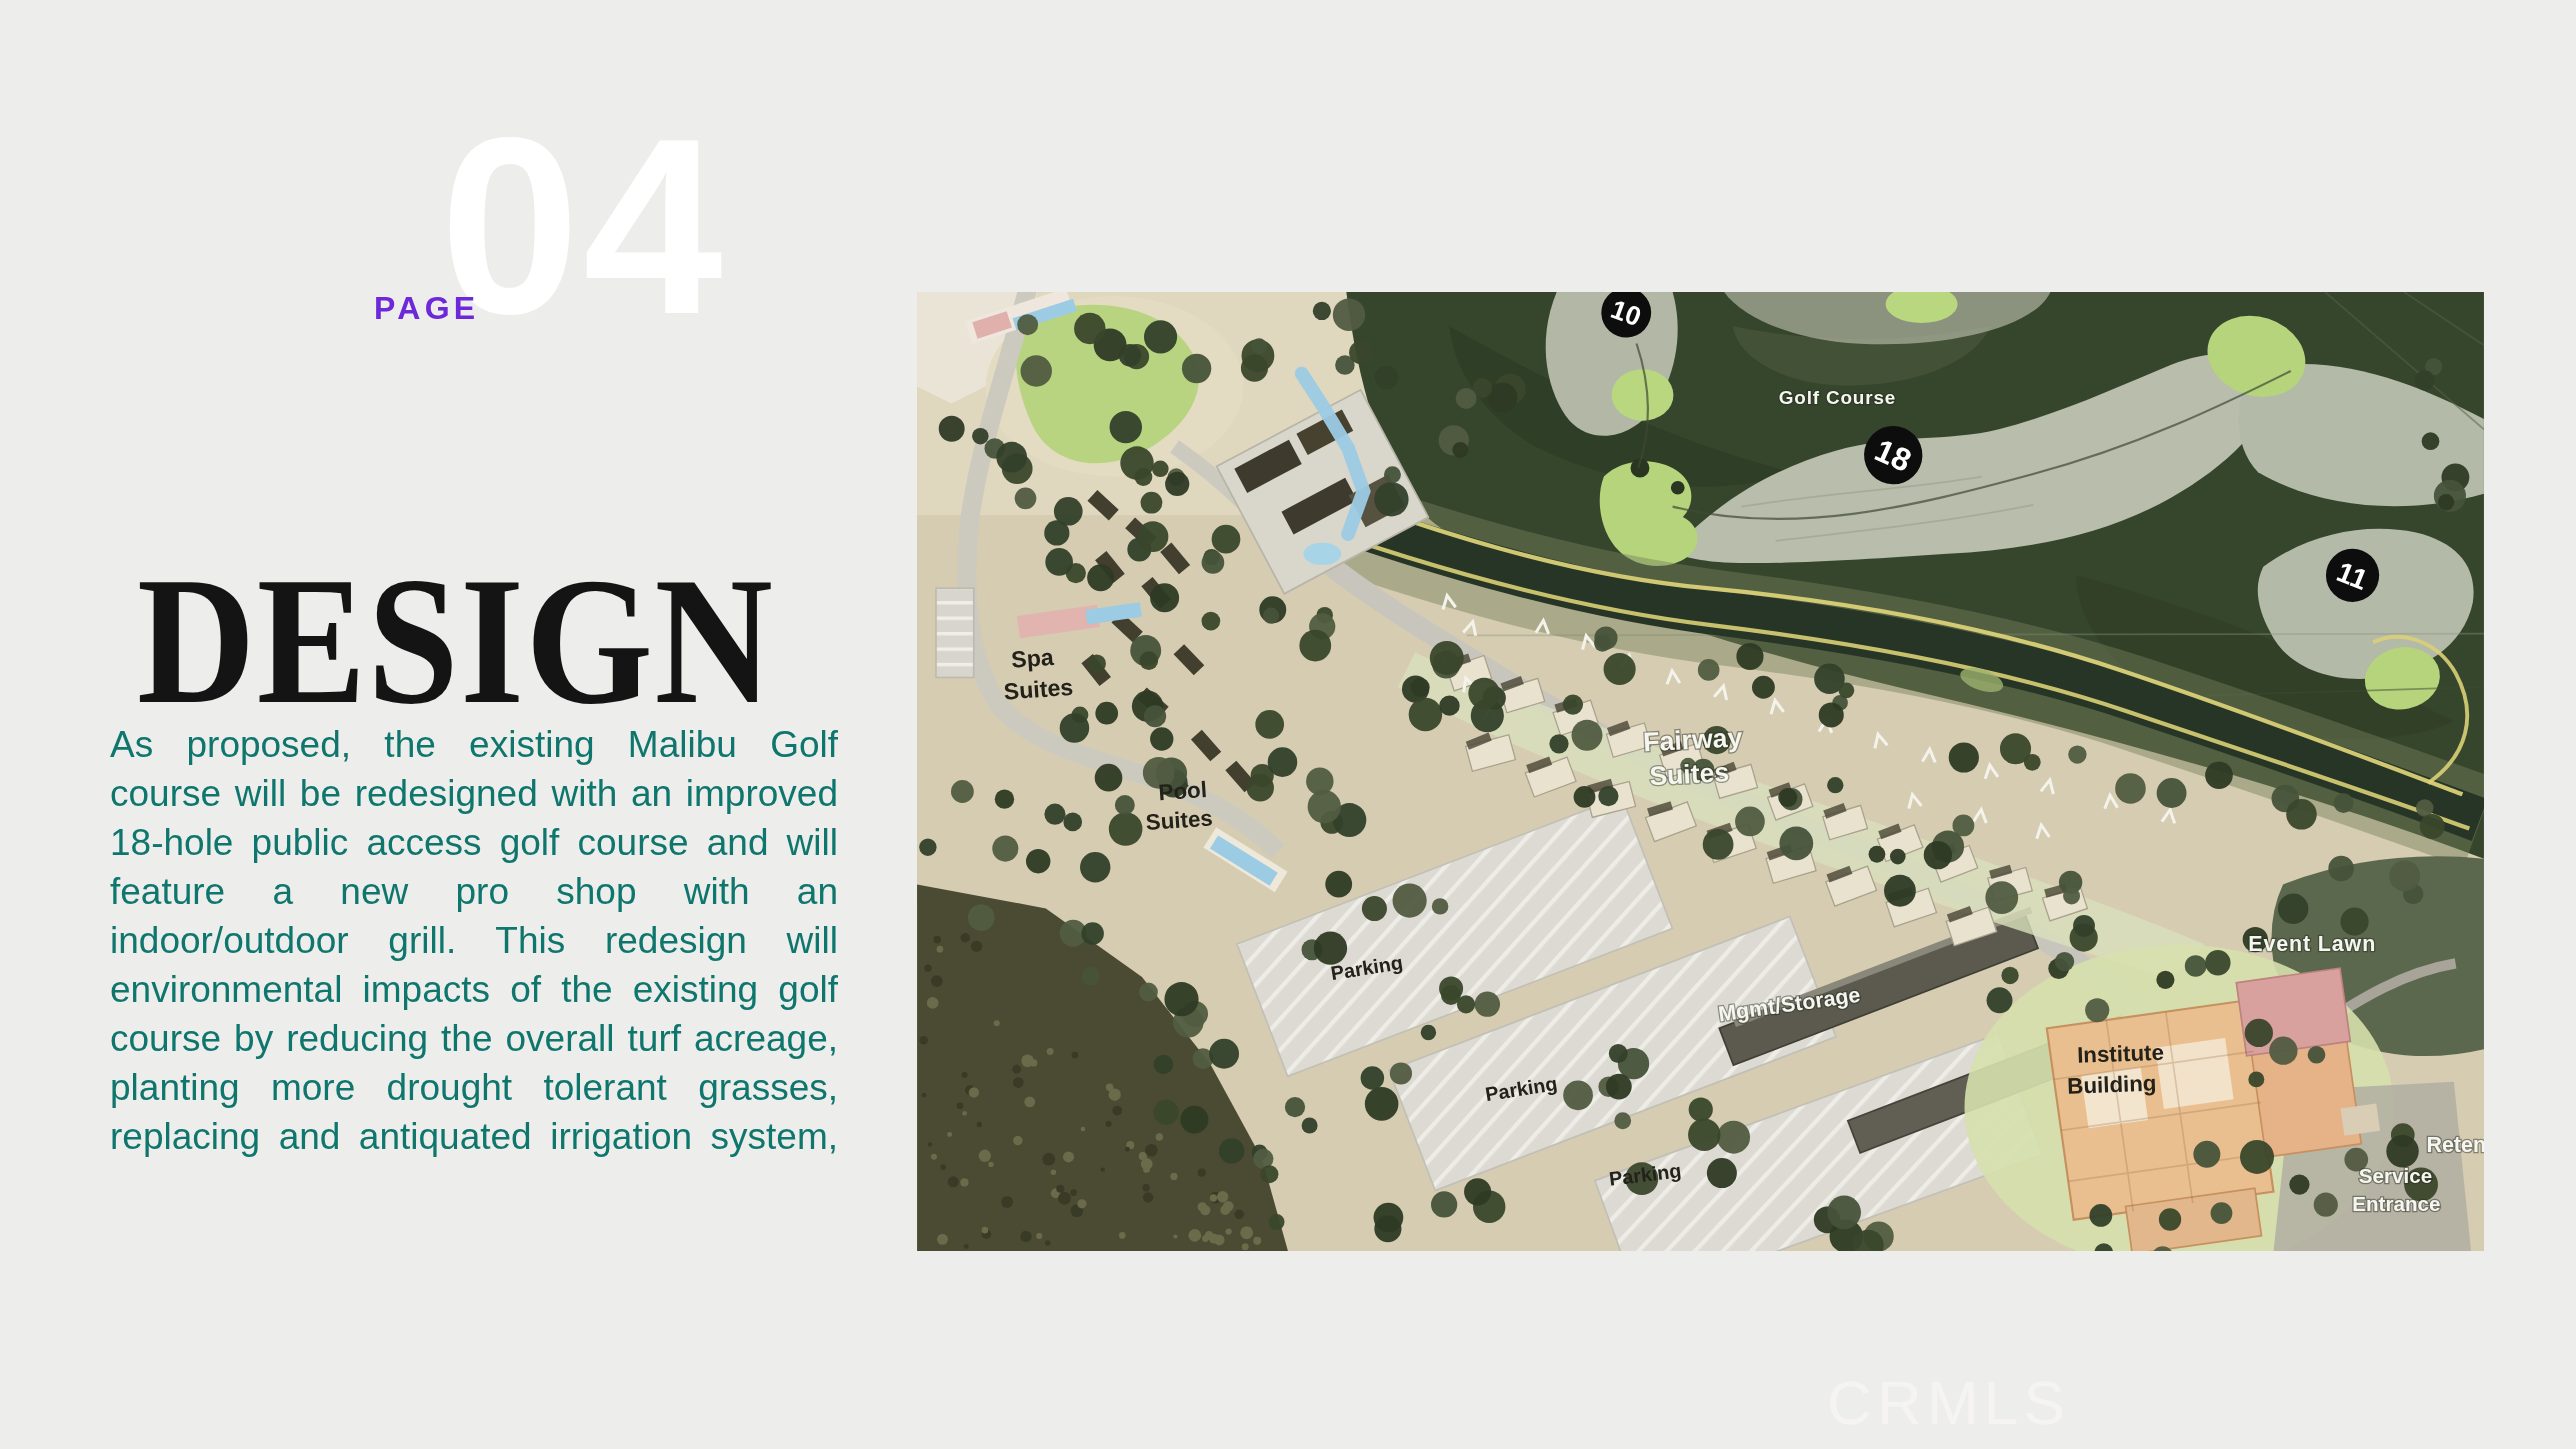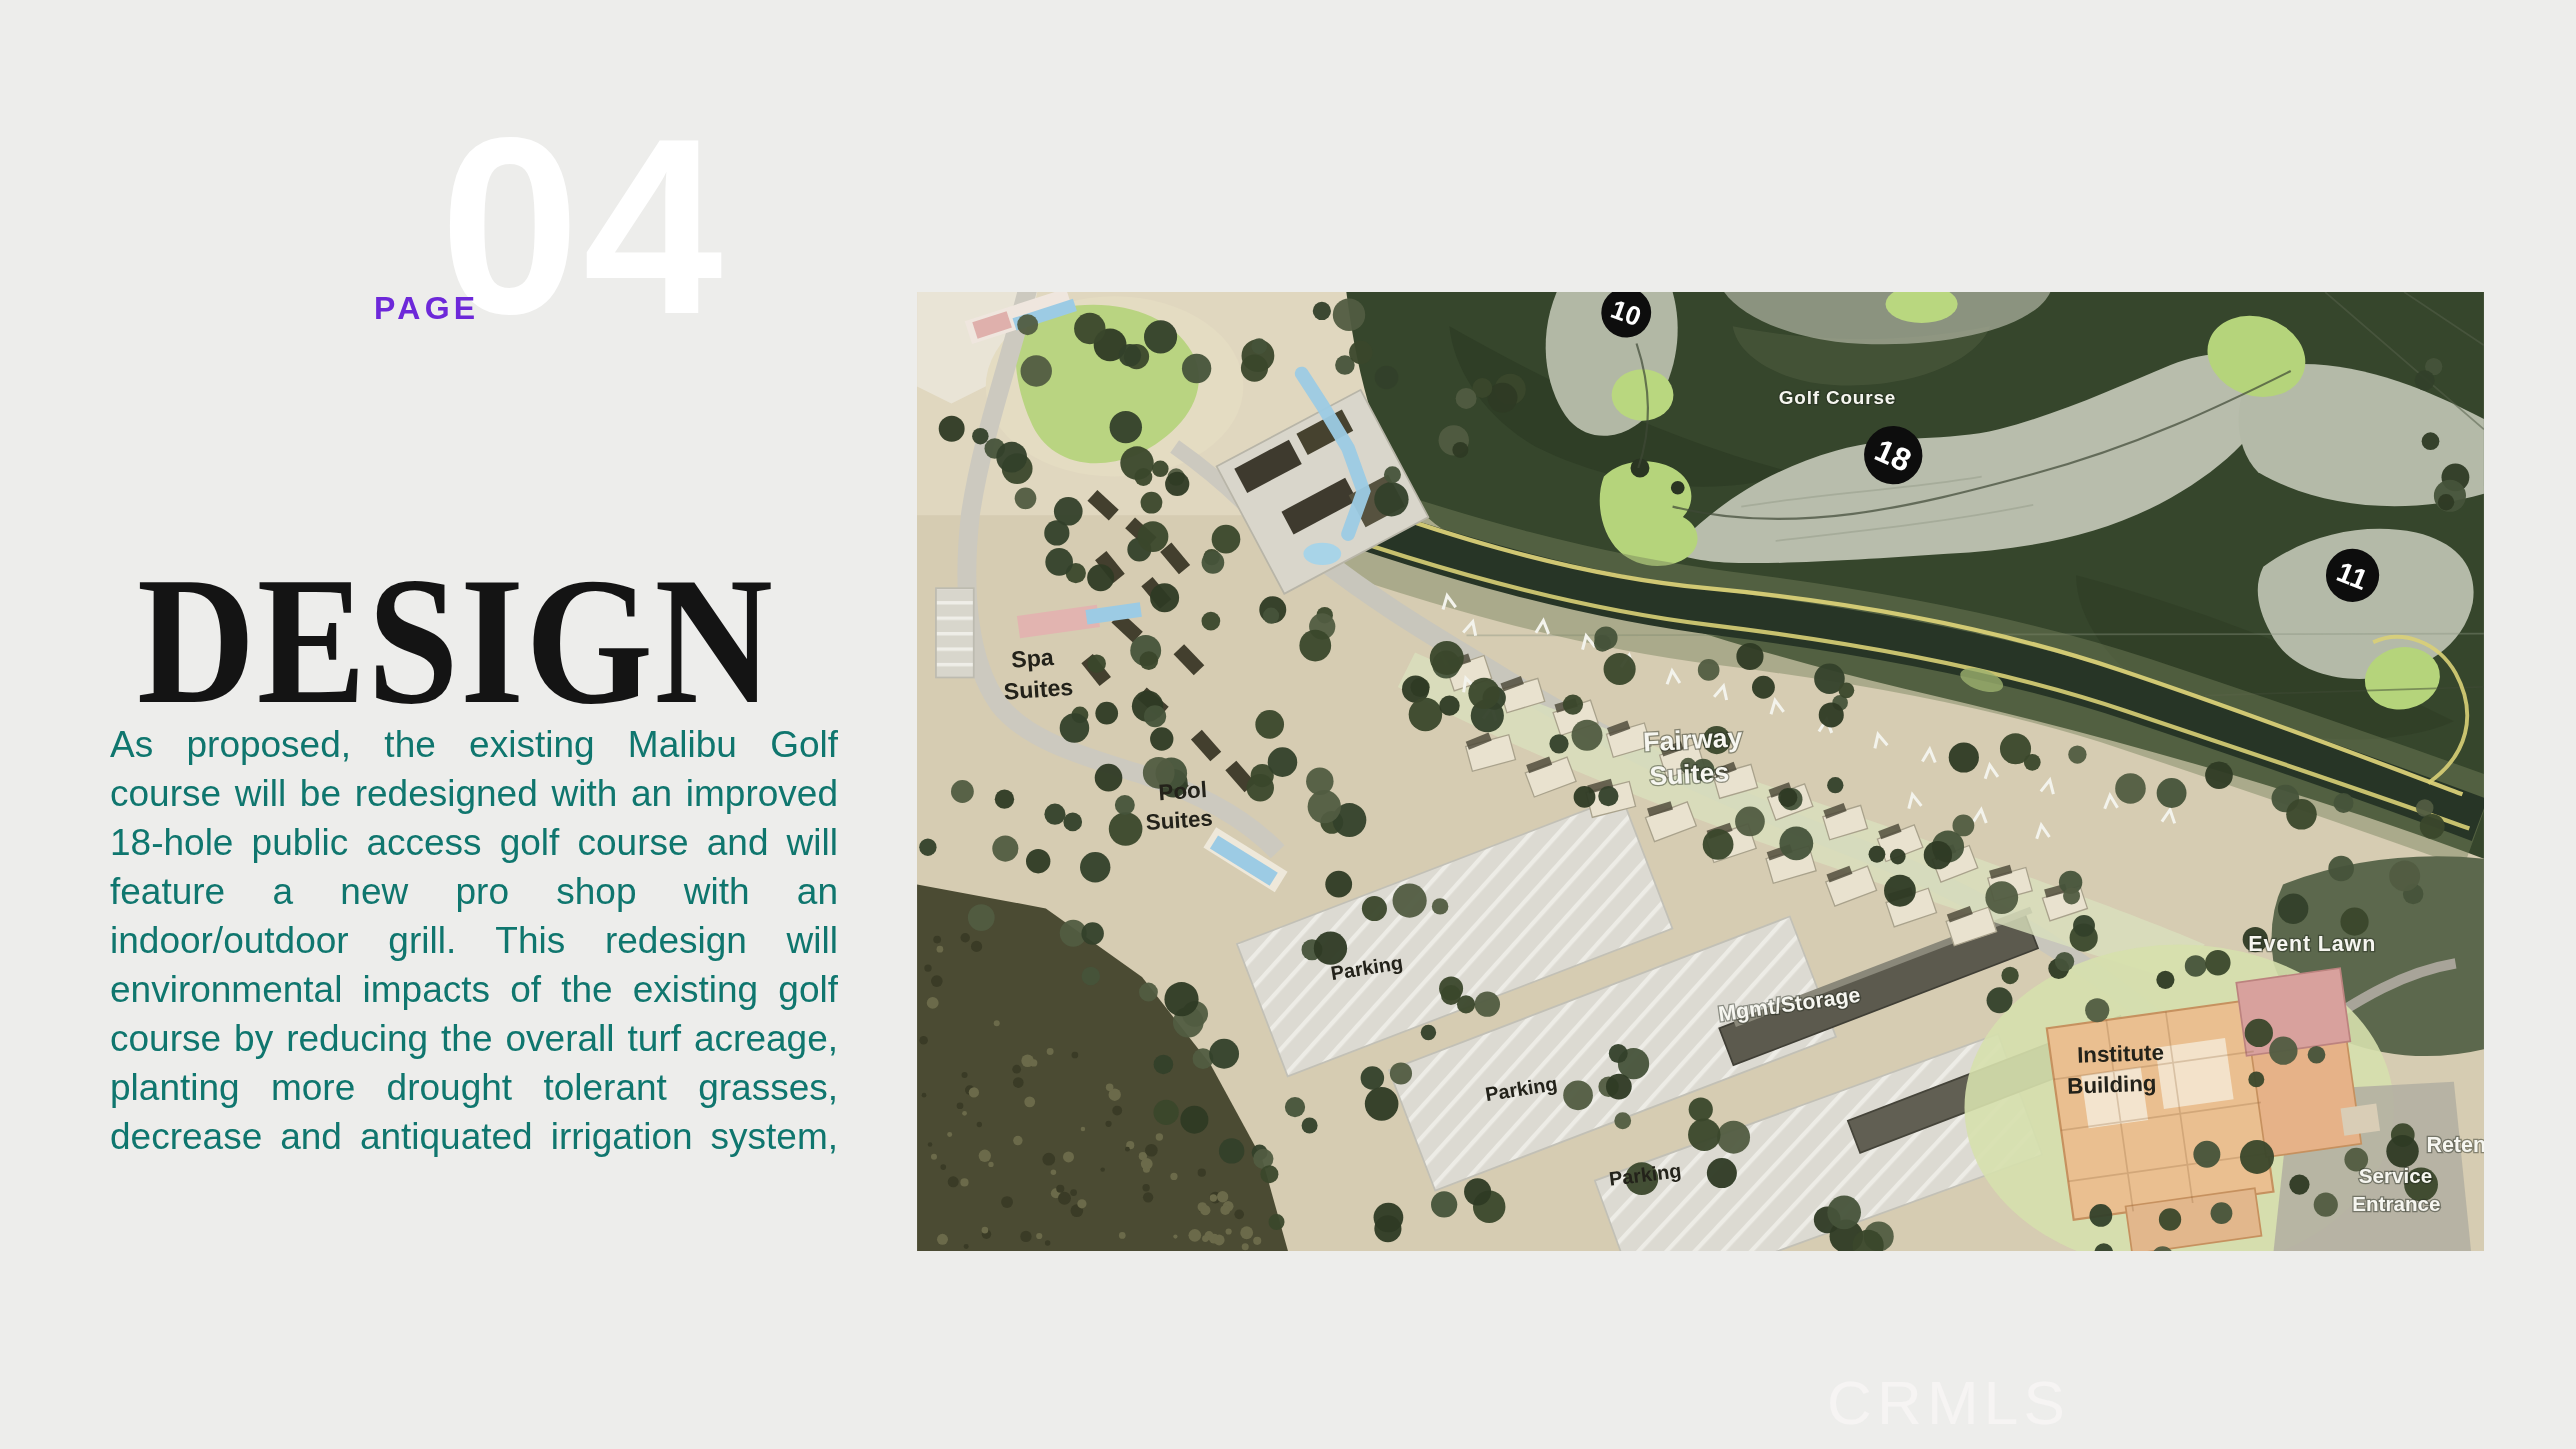--- a/index.html
+++ b/index.html
@@ -63,21 +63,21 @@
 
 <div class="body-copy">
   <div class="pline">As proposed, the existing Malibu Golf</div>
   <div class="pline">course will be redesigned with an improved</div>
   <div class="pline">18-hole public access golf course and will</div>
   <div class="pline">feature a new pro shop with an</div>
   <div class="pline">indoor/outdoor grill. This redesign will</div>
   <div class="pline">environmental impacts of the existing golf</div>
   <div class="pline">course by reducing the overall turf acreage,</div>
   <div class="pline">planting more drought tolerant grasses,</div>
-  <div class="pline">decrease and antiquated irrigation system,</div>
+  <div class="pline">replacing and antiquated irrigation system,</div>
 </div>
 
 <div class="site-map">
 <svg viewBox="0 0 1825 1117" xmlns="http://www.w3.org/2000/svg">
   <defs>
     <pattern id="pstripe" width="24" height="24" patternUnits="userSpaceOnUse" patternTransform="rotate(63)">
       <rect width="24" height="24" fill="#dcdad2"></rect>
       <rect x="0" y="0" width="5" height="24" fill="#edece6"></rect>
     </pattern>
     <pattern id="pstripe2" width="18" height="18" patternUnits="userSpaceOnUse">

